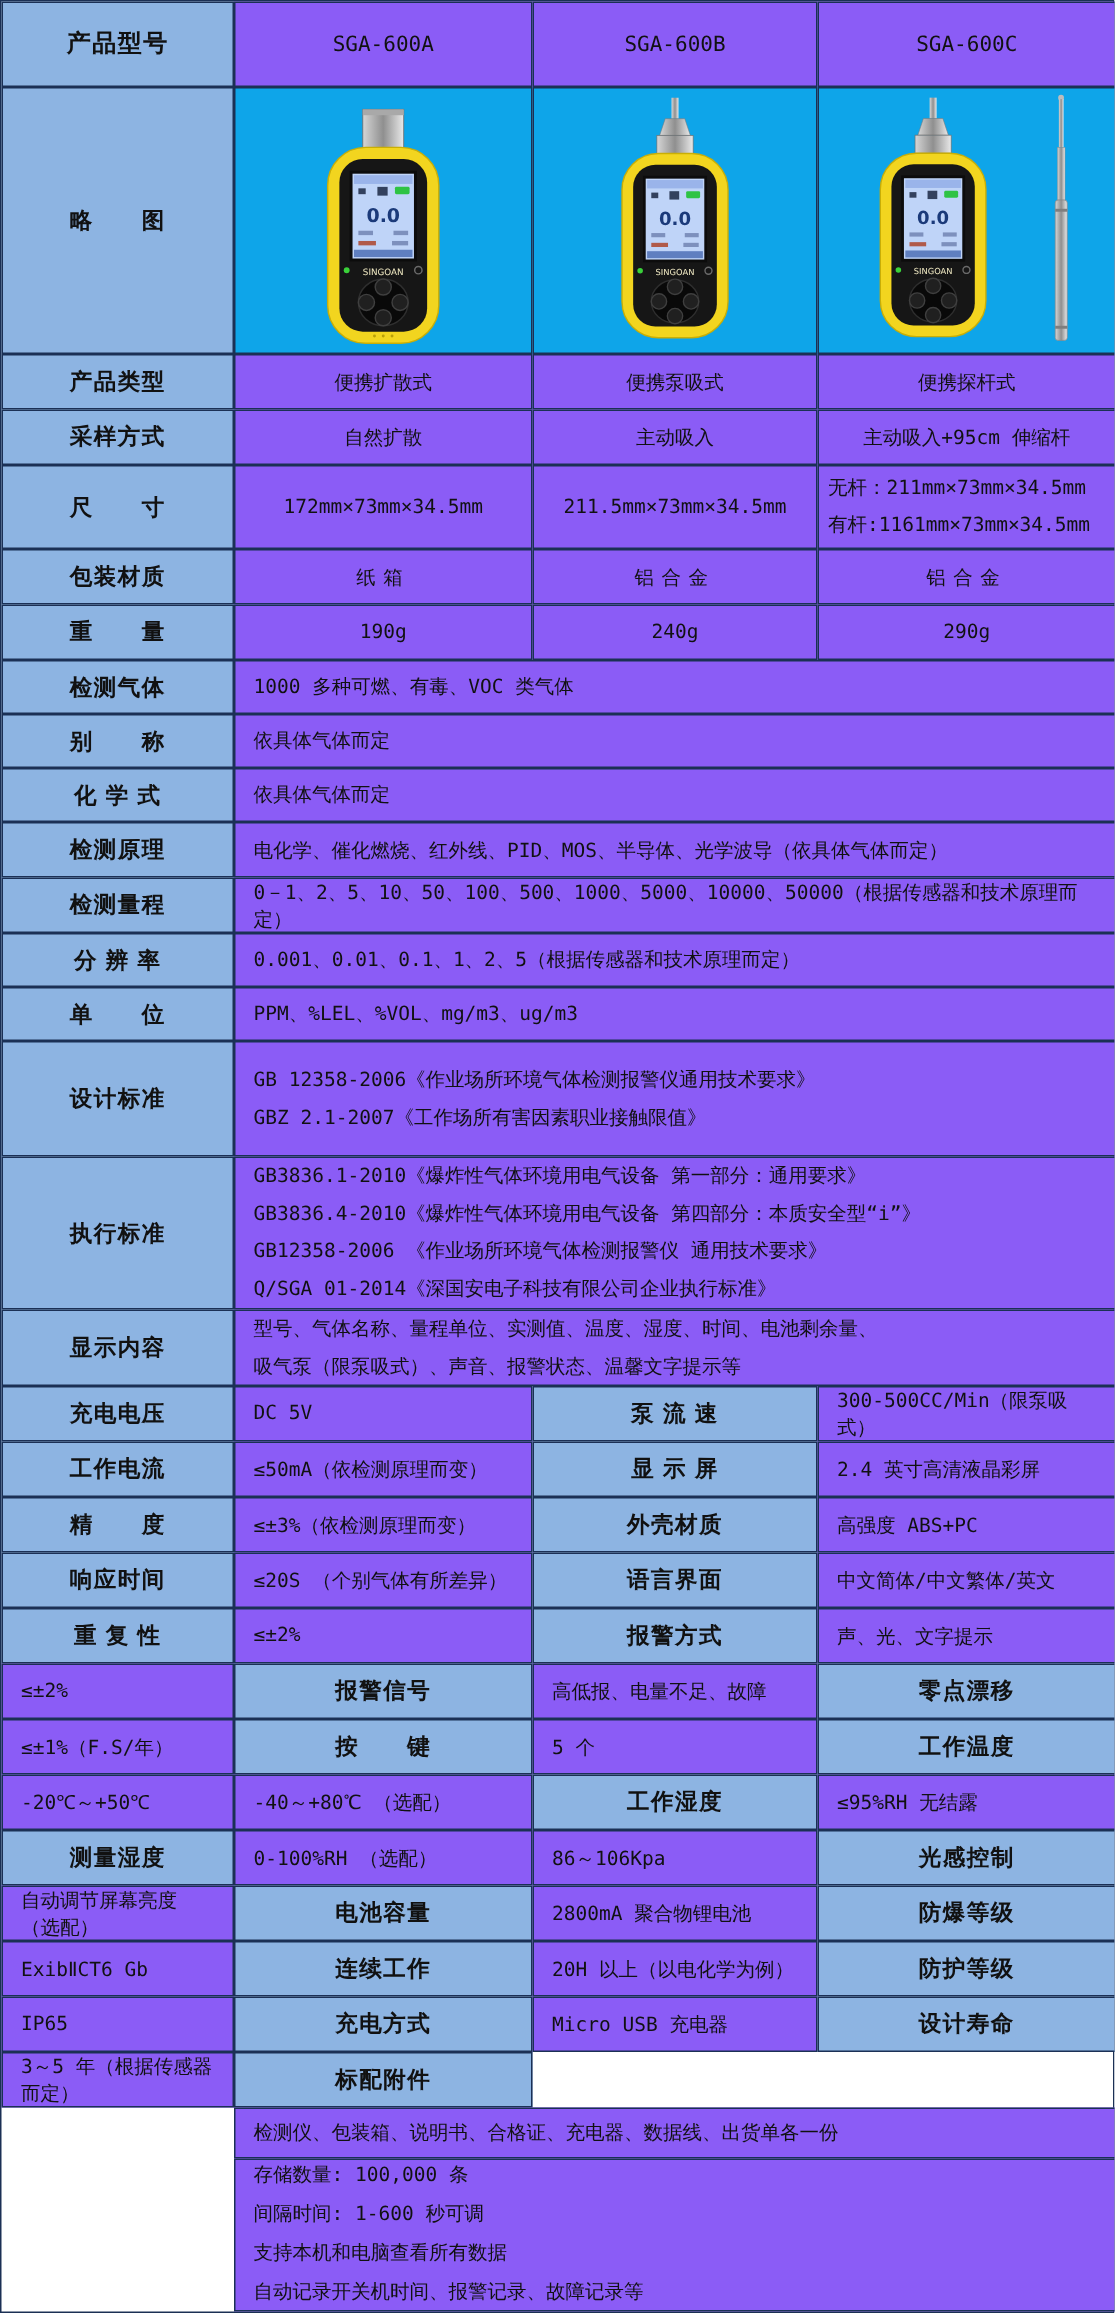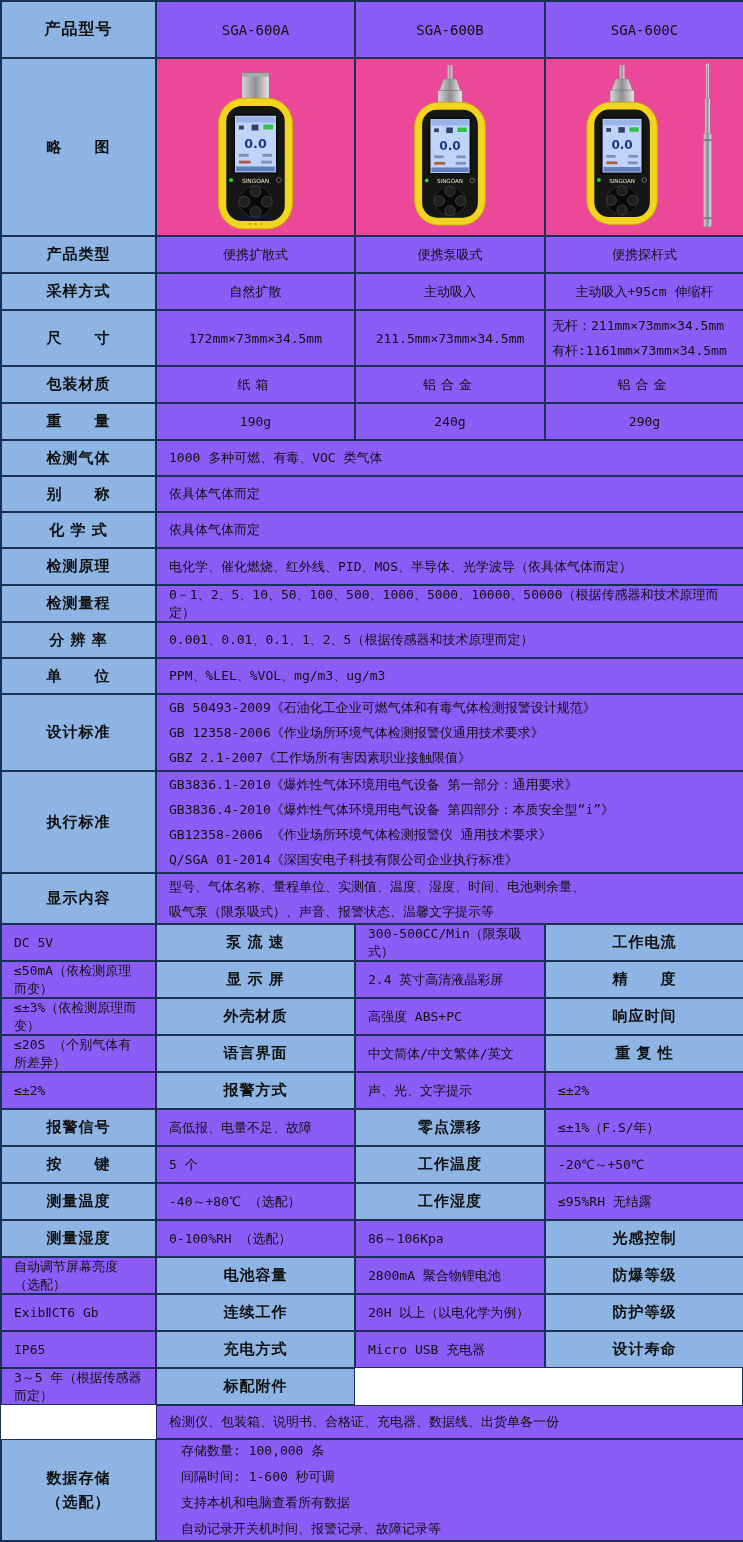--- a/index.html
+++ b/index.html
@@ -23,24 +23,24 @@
   .val {
     background:#8b5cf6; padding:0 12px; font-size:13px;
     font-family:"DejaVu Sans Mono","Liberation Sans",monospace;
   }
   .center { justify-content:center; padding:0 4px; text-align:center; }
   .spaced { letter-spacing:5px; }
   .model { font-size:14px; }
   .span3 { grid-column:2 / 5; }
   .multiline { flex-direction:column; align-items:flex-start; justify-content:center; }
   .multiline .line { line-height:25px; white-space:nowrap; }
-  .storage .line { line-height:26px;margin-left:12px; }
+  .storage .line { line-height:26px; }
   .lbl.multiline { align-items:center; }
   .lbl.multiline .line { line-height:24px; }
-  .img-cell { background:#ec4899; justify-content:center; padding:2px 0; }
+  .img-cell { background:#0ea5e9; justify-content:center; padding:2px 0; }
   svg text { font-family:"DejaVu Sans","Liberation Sans",sans-serif; }
 </style>
 </head>
 <body>
 
 <div class="tbl">
 
   <div class="cell lbl hdr">产品型号</div>
   <div class="cell val center model">SGA-600A</div>
   <div class="cell val center model">SGA-600B</div>
@@ -215,39 +215,39 @@
   <div class="cell val span3">0－1、2、5、10、50、100、500、1000、5000、10000、50000（根据传感器和技术原理而定）</div>
 
   <div class="cell lbl">分 辨 率</div>
   <div class="cell val span3">0.001、0.01、0.1、1、2、5（根据传感器和技术原理而定）</div>
 
   <div class="cell lbl">单　　位</div>
   <div class="cell val span3">PPM、%LEL、%VOL、mg/m3、ug/m3</div>
 
   <div class="cell lbl">设计标准</div>
   <div class="cell val span3 multiline">
-      <div class="line">GB 50493-2009《石油化工企业可燃气体和有毒气体检测报警设计规范》</div>
       <div class="line">GB 12358-2006《作业场所环境气体检测报警仪通用技术要求》</div>
       <div class="line">GBZ 2.1-2007《工作场所有害因素职业接触限值》</div>
     </div>
 
   <div class="cell lbl">执行标准</div>
   <div class="cell val span3 multiline">
       <div class="line">GB3836.1-2010《爆炸性气体环境用电气设备  第一部分：通用要求》</div>
       <div class="line">GB3836.4-2010《爆炸性气体环境用电气设备  第四部分：本质安全型“i”》</div>
       <div class="line">GB12358-2006 《作业场所环境气体检测报警仪  通用技术要求》</div>
       <div class="line">Q/SGA 01-2014《深国安电子科技有限公司企业执行标准》</div>
     </div>
 
   <div class="cell lbl">显示内容</div>
   <div class="cell val span3 multiline">
       <div class="line">型号、气体名称、量程单位、实测值、温度、湿度、时间、电池剩余量、</div>
       <div class="line">吸气泵（限泵吸式）、声音、报警状态、温馨文字提示等</div>
     </div>
 
+  <div class="cell lbl">充电电压</div>
   <div class="cell val">DC 5V</div>
   <div class="cell lbl">泵 流 速</div>
   <div class="cell val">300-500CC/Min（限泵吸式）</div>
 
   <div class="cell lbl">工作电流</div>
   <div class="cell val">≤50mA（依检测原理而变）</div>
   <div class="cell lbl">显 示 屏</div>
   <div class="cell val">2.4 英寸高清液晶彩屏</div>
 
   <div class="cell lbl">精　　度</div>
@@ -269,21 +269,20 @@
   <div class="cell lbl">报警信号</div>
   <div class="cell val">高低报、电量不足、故障</div>
 
   <div class="cell lbl">零点漂移</div>
   <div class="cell val">≤±1%（F.S/年）</div>
   <div class="cell lbl">按　　键</div>
   <div class="cell val">5 个</div>
 
   <div class="cell lbl">工作温度</div>
   <div class="cell val">-20℃～+50℃</div>
-  <div class="cell lbl">测量温度</div>
   <div class="cell val">-40～+80℃ （选配）</div>
 
   <div class="cell lbl">工作湿度</div>
   <div class="cell val">≤95%RH 无结露</div>
   <div class="cell lbl">测量湿度</div>
   <div class="cell val">0-100%RH （选配）</div>
 
   <div class="cell val">86～106Kpa</div>
   <div class="cell lbl">光感控制</div>
   <div class="cell val">自动调节屏幕亮度（选配）</div>
@@ -299,24 +298,20 @@
   <div class="cell val">IP65</div>
 
   <div class="cell lbl">充电方式</div>
   <div class="cell val">Micro USB 充电器</div>
   <div class="cell lbl">设计寿命</div>
   <div class="cell val">3～5 年（根据传感器而定）</div>
 
   <div class="cell lbl">标配附件</div>
   <div class="cell val span3">检测仪、包装箱、说明书、合格证、充电器、数据线、出货单各一份</div>
 
-  <div class="cell lbl multiline">
-      <div class="line">数据存储</div>
-      <div class="line">（选配）</div>
-    </div>
   <div class="cell val span3 multiline storage">
       <div class="line">存储数量: 100,000 条</div>
       <div class="line">间隔时间: 1-600 秒可调</div>
       <div class="line">支持本机和电脑查看所有数据</div>
       <div class="line">自动记录开关机时间、报警记录、故障记录等</div>
     </div>
 
 </div>
 
 </body></html>

